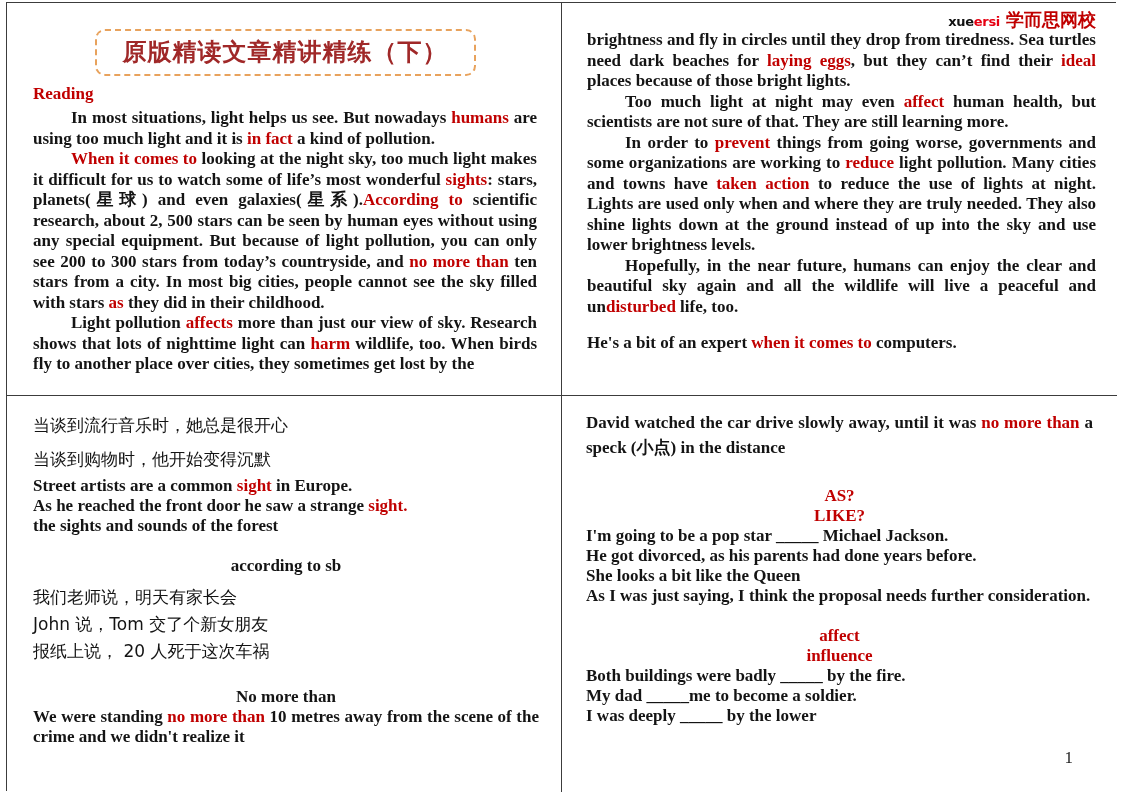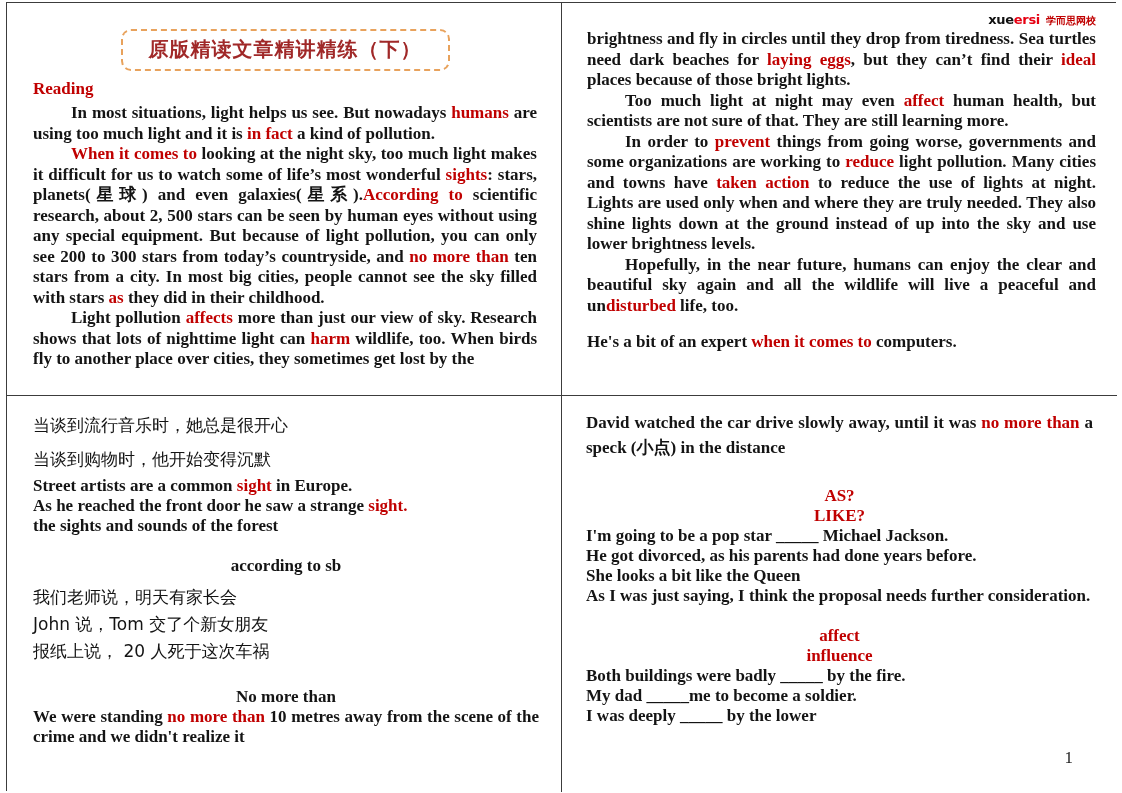--- a/index.html
+++ b/index.html
@@ -15,37 +15,37 @@
         border:1px solid var(--grid-line);}
   .panel{position:relative;overflow:hidden;background:#fff;}
   .tl{border-right:1px solid var(--grid-line);border-bottom:1px solid var(--grid-line);
       padding:0 24px 0 26px;}
   .tr{border-bottom:1px solid var(--grid-line);padding:6px 21px 0 25px;}
   .bl{border-right:1px solid var(--grid-line);padding:12px 22px 0 26px;}
   .br{padding:14px 24px 0 24px;}
 
   .title-box{width:max-content;margin:26px auto 0;padding:5px 26px 6px;
              border:2px dashed var(--border-orange);border-radius:10px;}
-  .title-text{font-family:"DejaVu Sans",sans-serif;font-weight:bold;font-size:20px;
+  .title-text{font-family:"DejaVu Sans",sans-serif;font-weight:bold;font-size:24px;
               color:var(--title-red);letter-spacing:1px;white-space:nowrap;}
   .reading{font-family:"Liberation Serif",serif;font-weight:bold;font-size:17px;
            color:var(--accent-red);margin-top:7px;line-height:22px;}
 
   .para{margin:0;text-align:justify;font-family:"Liberation Serif",serif;font-weight:bold;
         font-size:17px;line-height:20.5px;color:var(--ink);}
   .indent{text-indent:38px;}
   .first-para{margin-top:3px;}
   .expert{margin-top:16px;text-align:left;}
   .red{color:var(--accent-red);}
 
   .logo{text-align:right;font-family:"DejaVu Sans",sans-serif;font-weight:bold;
         font-size:13px;line-height:16px;padding-top:3px;letter-spacing:-0.3px;}
   .lg-xue{color:#111;}
   .lg-ersi{color:var(--logo-red);}
-  .lg-cn{color:var(--accent-red);margin-left:6px;font-size:10px;letter-spacing:0;}
+  .lg-cn{color:var(--accent-red);margin-left:6px;font-size:18px;letter-spacing:0;}
 
   .zh-line{font-family:"DejaVu Sans",sans-serif;font-weight:normal;font-size:17px;
            line-height:34px;color:var(--ink);}
   .zh-tight{line-height:27px;}
   .en-line{font-family:"Liberation Serif",serif;font-weight:bold;font-size:17px;
            line-height:20px;color:var(--ink);text-align:justify;}
   .center-line{font-family:"Liberation Serif",serif;font-weight:bold;font-size:17px;
                line-height:20px;text-align:center;color:var(--ink);}
   .center-red{color:var(--accent-red);}
   .lh25{line-height:25px;}

